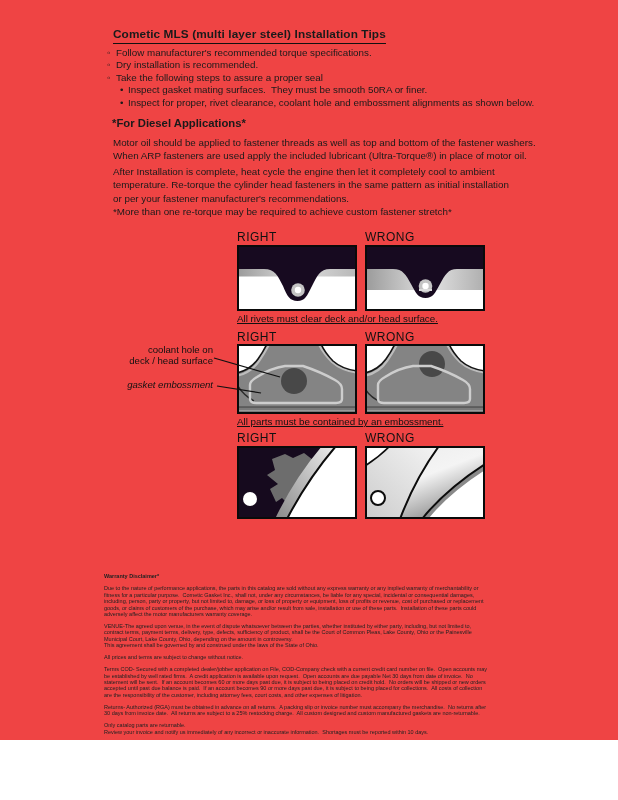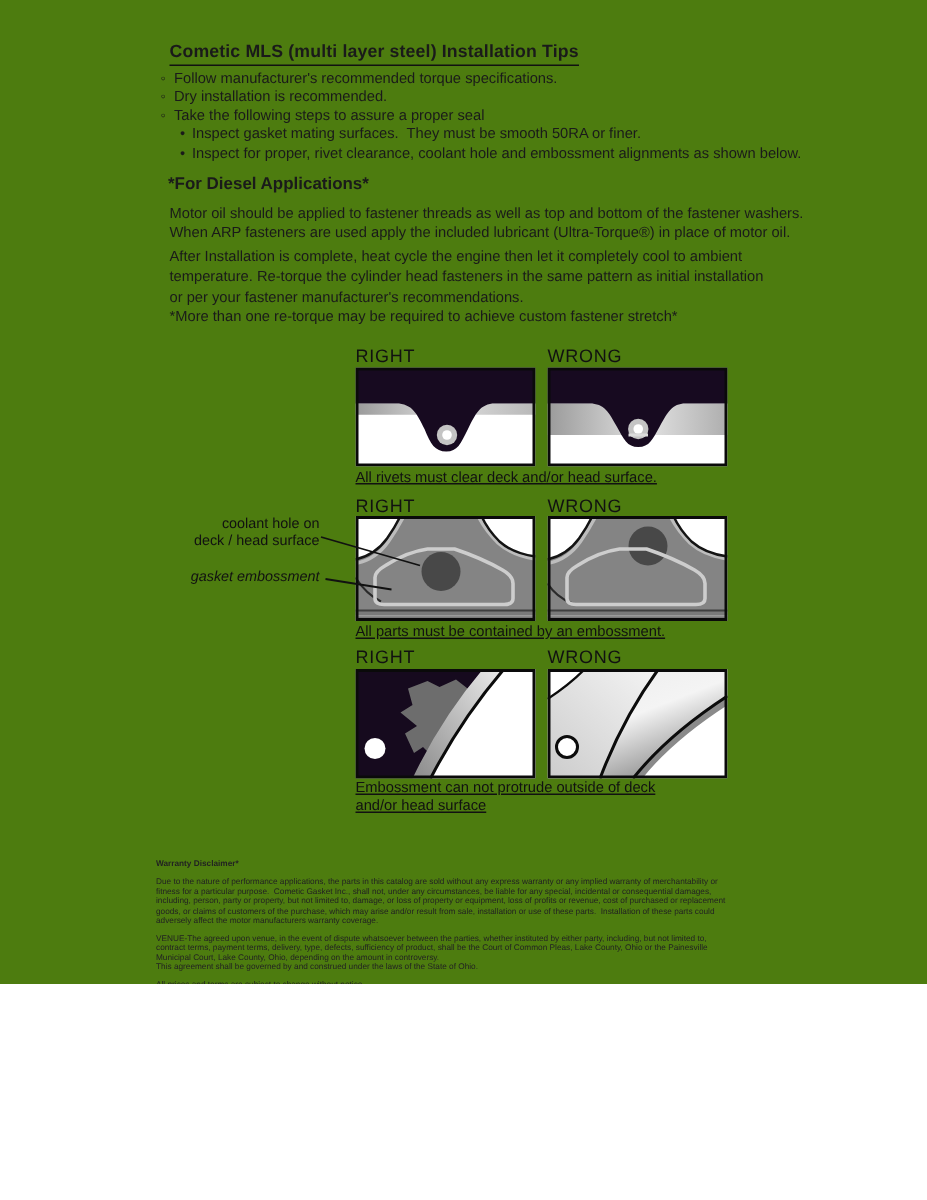--- a/index.html
+++ b/index.html
@@ -1,17 +1,17 @@
 <!DOCTYPE html>
 <html><head>
 <meta charset="utf-8">
 <style>
   html,body { margin:0; padding:0; background:#fff; }
   #page {
-    position:relative; width:618px; height:656px; background:#4d7c0f;
+    position:relative; width:618px; height:740px; background:#ef4444;
     font-family:"Liberation Sans","DejaVu Sans",sans-serif; color:#1a1a1a;
     overflow:hidden;
   }
   .abs { position:absolute; margin:0; }
 
   .title {
     left:113px; top:27px; font-size:11.8px; font-weight:bold; letter-spacing:.1px;
     border-bottom:1.6px solid #111; padding-bottom:2px; white-space:pre;
   }
   .bullets { left:107px; top:47px; font-size:9.8px; line-height:12.4px; }
@@ -203,22 +203,20 @@
     <path d="M25,0 H74 Q50,33 35,73 H0 V20 Q14,11 25,0 Z" fill="url(#bodyw)"></path>
     <path d="M74,0 H120 V18 Q80,44 57,73 H35 Q50,33 74,0 Z" fill="url(#band4)"></path>
     <path d="M120,21 Q81,46 60,73" stroke="#8a8a8a" stroke-width="5" fill="none"></path>
     <path d="M74,0 Q50,33 35,73" stroke="#0c0c0c" stroke-width="2" fill="none"></path>
     <path d="M120,18 Q80,44 57,73" stroke="#0c0c0c" stroke-width="2" fill="none"></path>
     <path d="M0,20 Q14,11 25,0" stroke="#0c0c0c" stroke-width="1.6" fill="none"></path>
     <circle cx="13" cy="52" r="7" fill="#ffffff" stroke="#0c0c0c" stroke-width="2"></circle>
     <rect x="1" y="1" width="118" height="71" fill="none" stroke="#0a0a0a" stroke-width="2"></rect>
   </svg>
 
-  <div id="cap3" class="abs caption">Embossment can not protrude outside of deck
-and/or head surface</div>
 
   <div class="abs fineprint">
     <h3>Warranty Disclaimer*</h3>
     <p>Due to the nature of performance applications, the parts in this catalog are sold without any express warranty or any implied warranty of merchantability or
 fitness for a particular purpose.  Cometic Gasket Inc., shall not, under any circumstances, be liable for any special, incidental or consequential damages,
 including, person, party or property, but not limited to, damage, or loss of property or equipment, loss of profits or revenue, cost of purchased or replacement
 goods, or claims of customers of the purchase, which may arise and/or result from sale, installation or use of these parts.  Installation of these parts could
 adversely affect the motor manufacturers warranty coverage.</p>
     <p>VENUE-The agreed upon venue, in the event of dispute whatsoever between the parties, whether instituted by either party, including, but not limited to,
 contract terms, payment terms, delivery, type, defects, sufficiency of product, shall be the Court of Common Pleas, Lake County, Ohio or the Painesville

